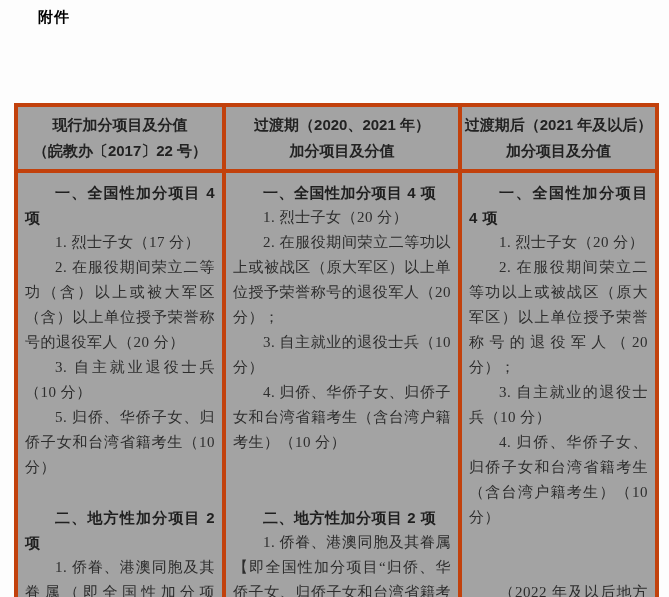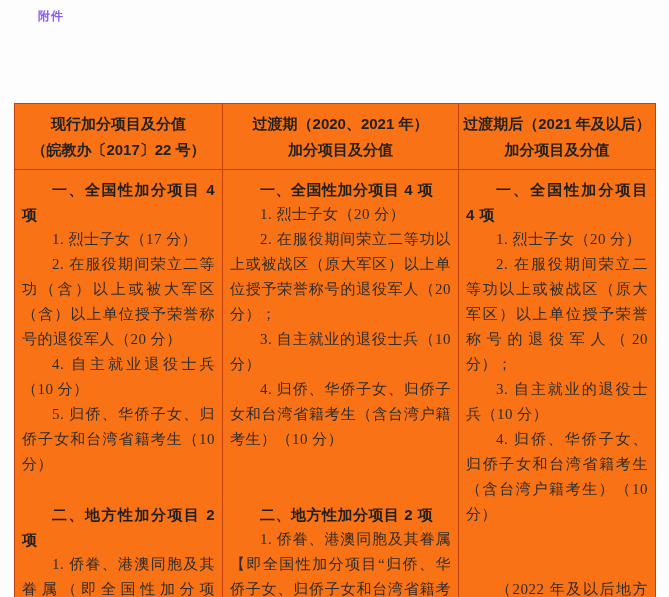--- a/index.html
+++ b/index.html
@@ -13,24 +13,24 @@
     position: relative;
     width: 669px;
     height: 597px;
     background: #fdfdfd;
     overflow: hidden;
   }
   .attachment {
     position: absolute;
     left: 38px;
     top: 8px;
-    font-size: 12px;
+    font-size: 15px;
     font-weight: bold;
     font-family: "Liberation Sans", sans-serif;
-    color: #8b5cf6;
+    color: #000000;
     letter-spacing: 1px;
   }
   .title {
     position: absolute;
     left: 0;
     top: 38px;
     width: 100%;
     text-align: center;
     font-size: 22px;
     font-weight: bold;
@@ -42,22 +42,22 @@
     left: 14px;
     top: 103px;
     width: 641px;
     border-collapse: collapse;
     table-layout: fixed;
   }
   table.cmp col.c1 { width: 208px; }
   table.cmp col.c2 { width: 236px; }
   table.cmp col.c3 { width: 197px; }
   table.cmp th, table.cmp td {
-    border: 1px solid #c2410c;
-    background: #f97316;
+    border: 4px solid #c2410c;
+    background: #a3a3a3;
   }
   table.cmp th {
     height: 66px;
     vertical-align: middle;
     text-align: center;
     font-family: "Liberation Sans", sans-serif;
     font-weight: bold;
     font-size: 15px;
     line-height: 26px;
     color: #222;
@@ -111,21 +111,21 @@
           <div>加分项目及分值</div>
         </th>
       </tr>
     </thead>
     <tbody>
       <tr>
         <td class="body-cell">
             <p class="para bold">一、全国性加分项目 4 项</p>
             <p class="para">1. 烈士子女（17 分）</p>
             <p class="para">2. 在服役期间荣立二等功（含）以上或被大军区（含）以上单位授予荣誉称号的退役军人（20 分）</p>
-            <p class="para">4. 自主就业退役士兵（10 分）</p>
+            <p class="para">3. 自主就业退役士兵（10 分）</p>
             <p class="para">5. 归侨、华侨子女、归侨子女和台湾省籍考生（10 分）</p>
             <p class="para bold" style="margin-top: 25px;">二、地方性加分项目 2 项</p>
             <p class="para">1. 侨眷、港澳同胞及其眷属（即全国性加分项目“归侨、华侨子女、归侨子女和台湾省籍考生”以外的“侨眷和港澳同胞及其眷属”）（5 分）</p>
           </td>
         <td class="body-cell">
             <p class="para bold">一、全国性加分项目 4 项</p>
             <p class="para">1. 烈士子女（20 分）</p>
             <p class="para">2. 在服役期间荣立二等功以上或被战区（原大军区）以上单位授予荣誉称号的退役军人（20 分）；</p>
             <p class="para">3. 自主就业的退役士兵（10 分）</p>
             <p class="para">4. 归侨、华侨子女、归侨子女和台湾省籍考生（含台湾户籍考生）（10 分）</p>

